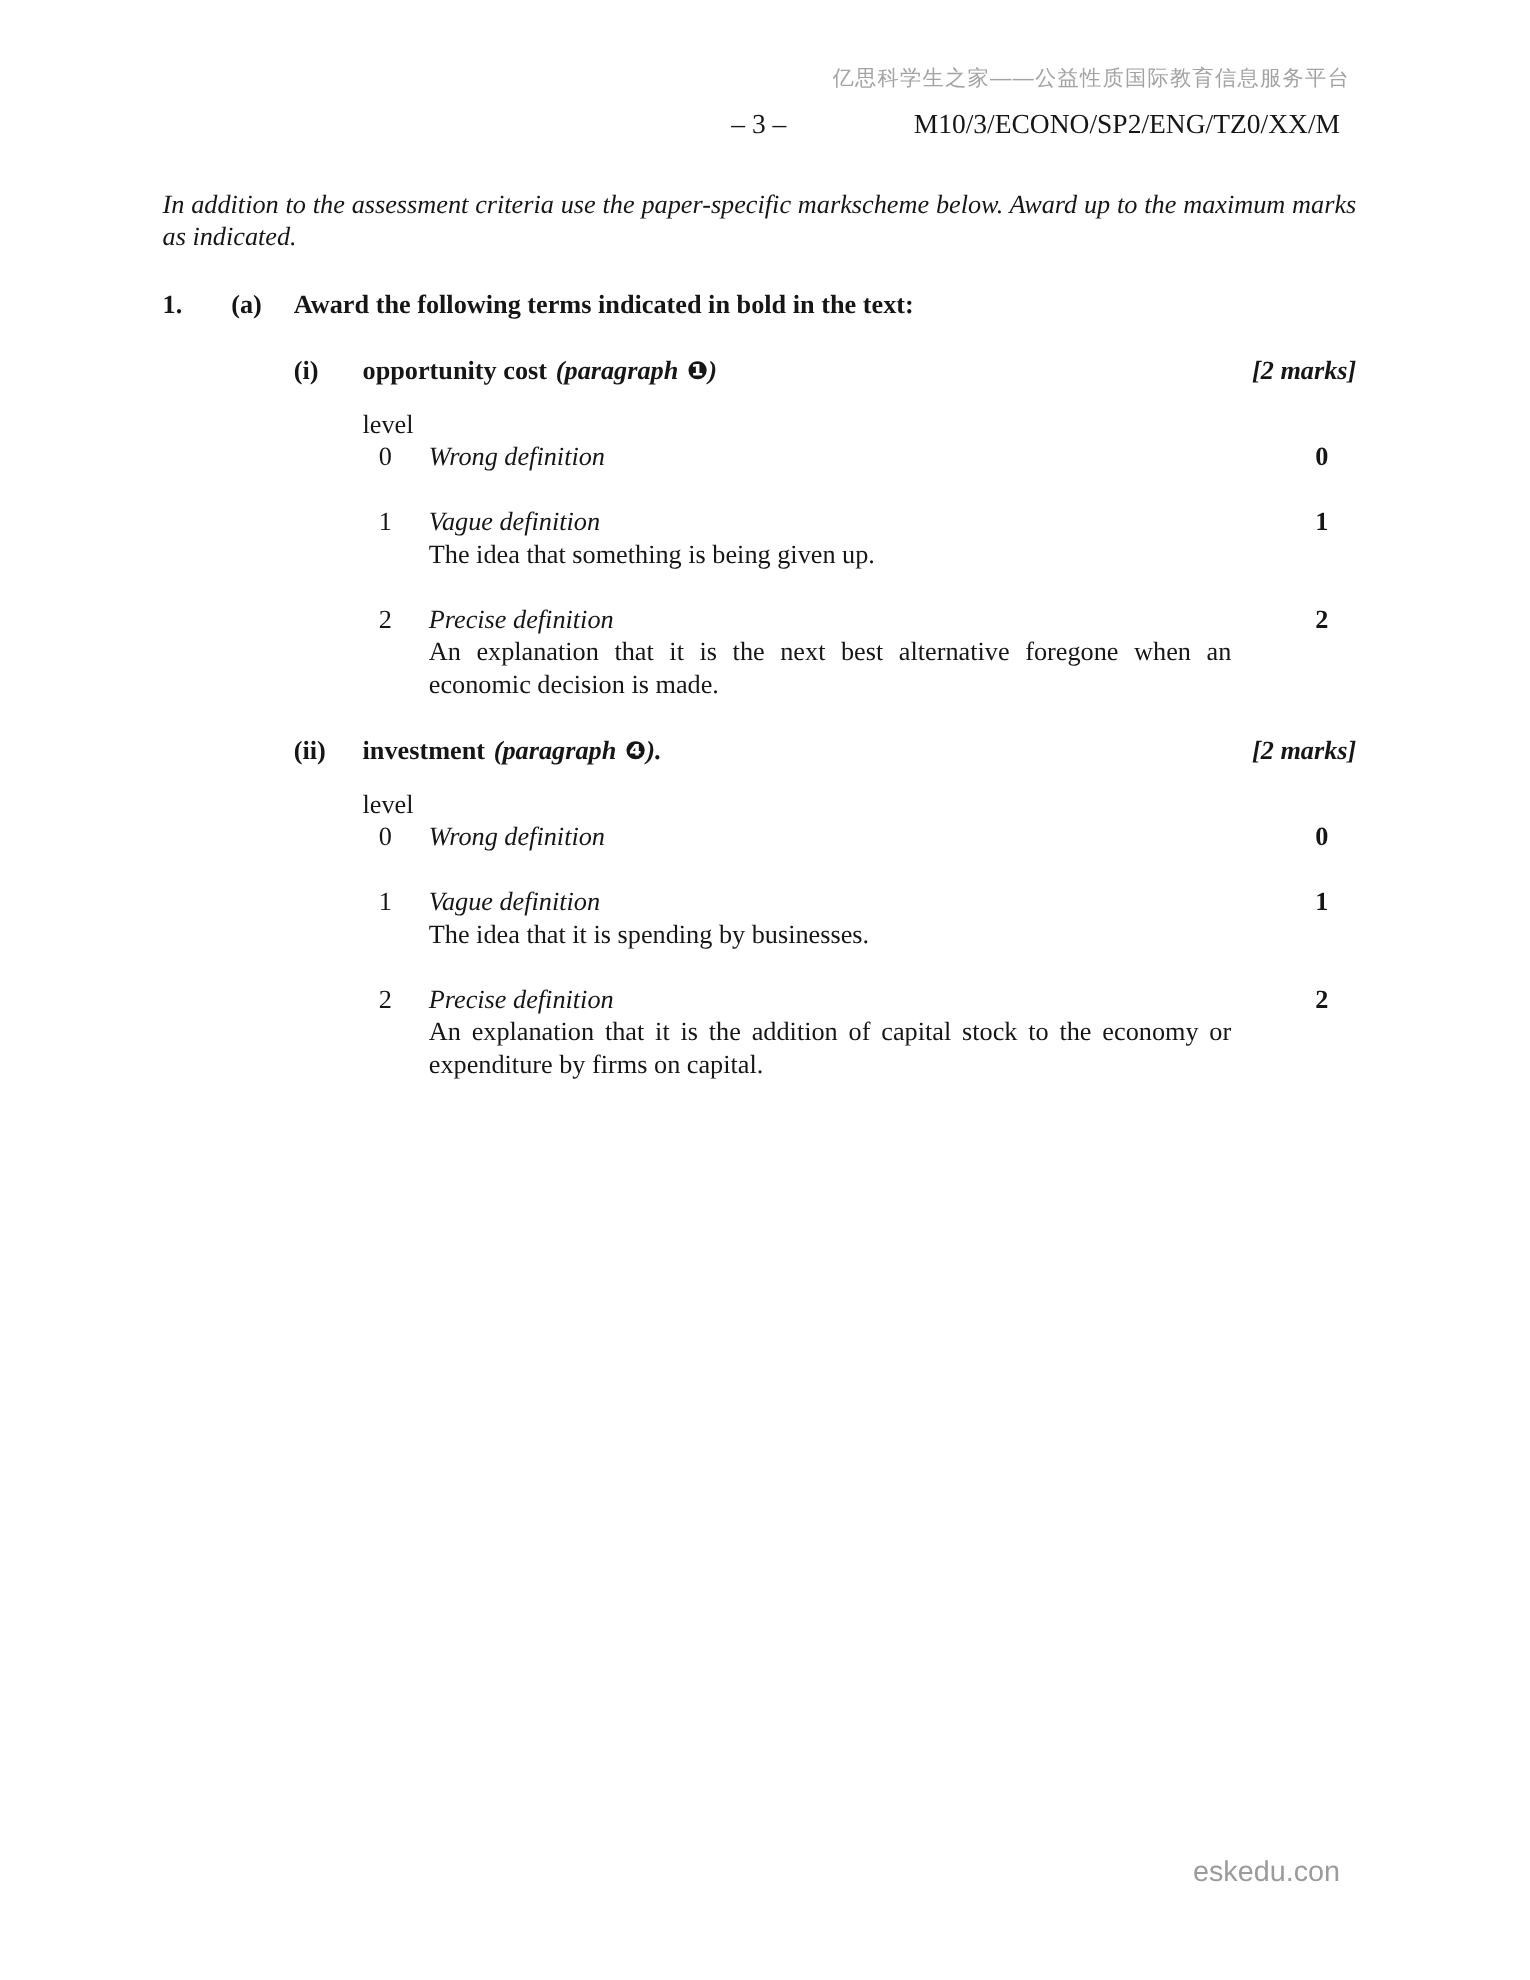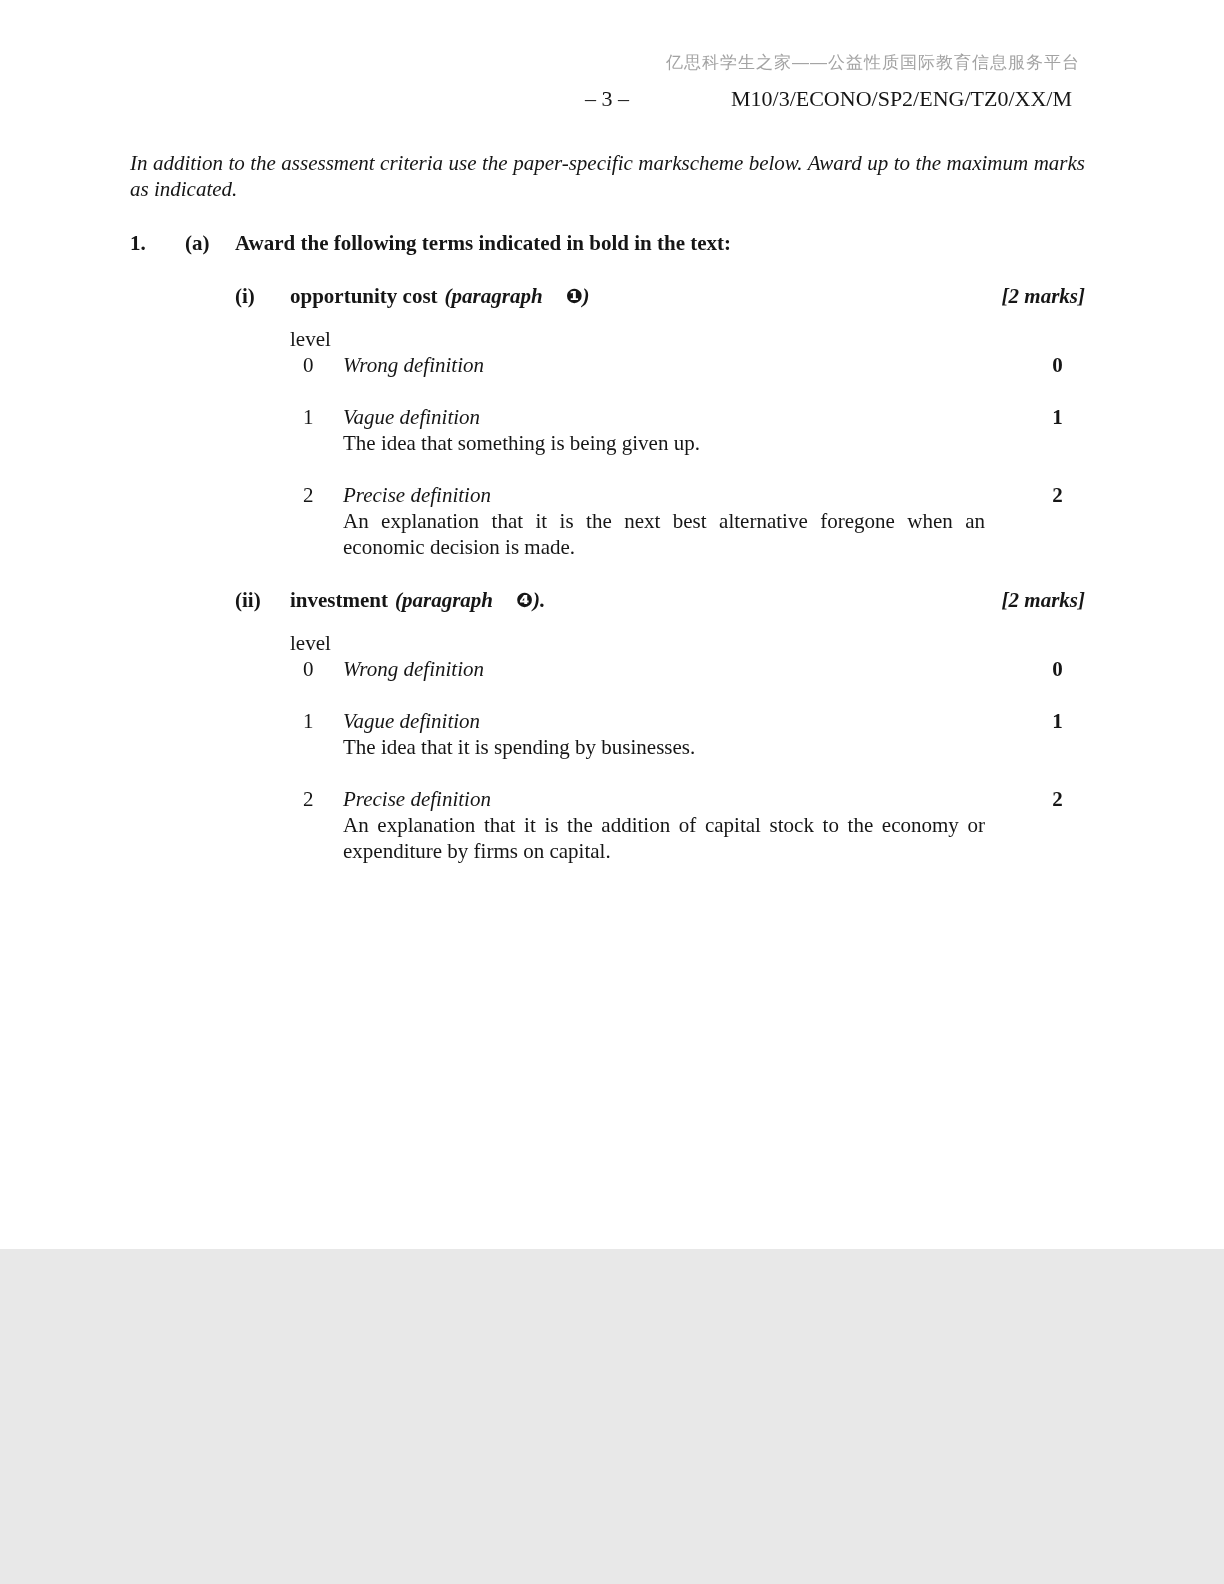--- a/index.html
+++ b/index.html
@@ -1,19 +1,19 @@
 <!DOCTYPE html>
 <html><head>
 <meta charset="utf-8">
 <style>
   html, body { margin: 0; padding: 0; background: #e8e8e8; }
   .page {
     position: relative;
     width: 1224px;
-    height: 1249px;
+    height: 1584px;
     margin: 0 auto;
     background: #ffffff;
     color: #161616;
     font-family: "Liberation Serif", serif;
     font-size: 21px;
     line-height: 26px;
     overflow: hidden;
     box-sizing: border-box;
   }
 
@@ -72,21 +72,21 @@
   .subpart { margin-left: 105px; }
   .subpart-head {
     display: flex;
     align-items: baseline;
     margin-top: 27px;
     font-weight: bold;
   }
   .sp-label { width: 55px; flex: none; }
   .sp-term-wrap { flex: 1; white-space: nowrap; }
   .sp-term { margin-right: 7px; }
-  .sp-ref-open { font-style: italic; margin-right: 23px; }
+  .sp-ref-open { font-style: italic; margin-right: 7px; }
   .sp-ref-symbol { font-family: "DejaVu Sans", sans-serif; font-size: 20px; }
   .sp-ref-close { font-style: italic; }
   .sp-marks { flex: none; font-style: italic; }
 
   .level-block { margin-left: 55px; margin-top: 17px; }
   .level-heading { margin: 0; }
   .level-row {
     display: flex;
     align-items: flex-start;
   }

